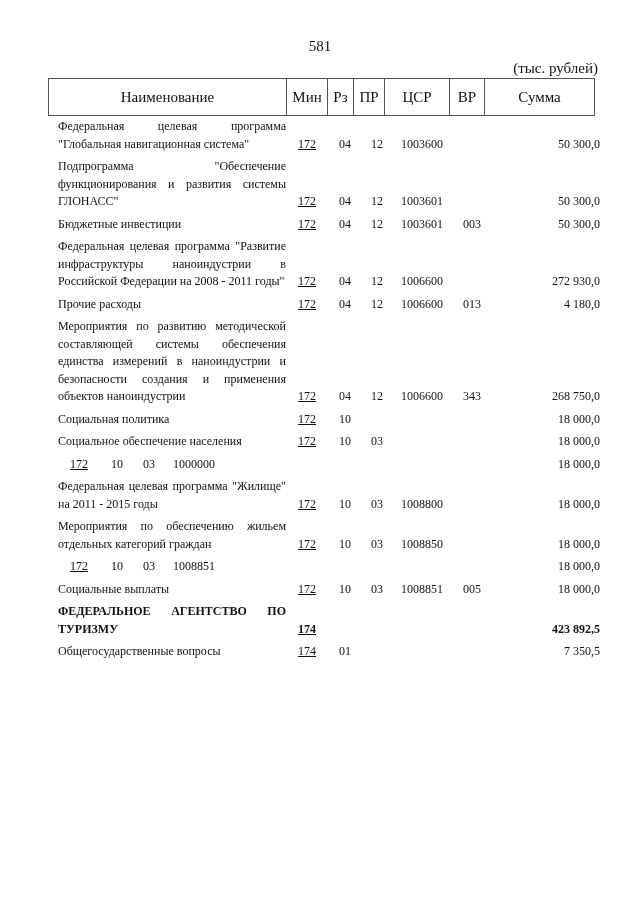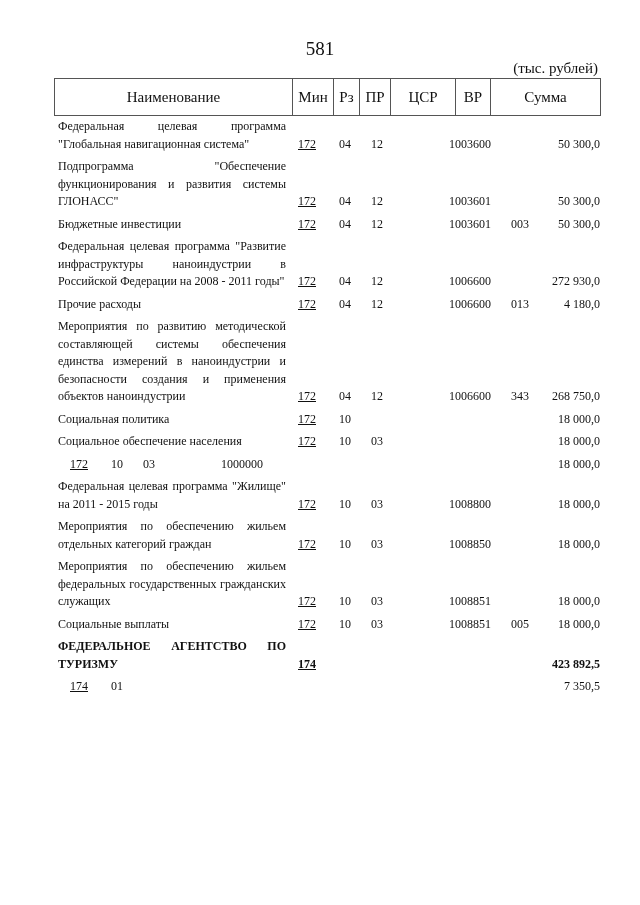--- a/index.html
+++ b/index.html
@@ -3,47 +3,47 @@
 <meta charset="utf-8">
 <style>
   html, body { margin: 0; padding: 0; background: #ffffff; }
   body {
     width: 640px; height: 905px; position: relative; overflow: hidden;
     font-family: "Liberation Serif", "DejaVu Serif", serif;
     color: #111;
   }
   .page-num {
     position: absolute; top: 38px; left: 0; width: 640px; text-align: center;
-    font-size: 19px;
+    font-size: 15px;
   }
   .units {
     position: absolute; top: 60px; right: 42px; font-size: 15px;
   }
   table.hdr {
-    position: absolute; top: 78px; left: 54px;
+    position: absolute; top: 78px; left: 48px;
     border-collapse: collapse; table-layout: fixed;
     width: 546px;
   }
   table.hdr td {
     border: 1px solid #555;
     height: 36px; text-align: center; font-size: 15px; padding: 0;
   }
   .rows { position: absolute; top: 118px; left: 58px; width: 542px; }
   .row {
     display: flex; align-items: flex-end; font-size: 12px; line-height: 17.5px;
     margin-bottom: 5px;
   }
   .name {
     width: 228px; text-align: justify; text-align-last: left;
   }
   .cell { white-space: nowrap; }
   .c-min { width: 36px; padding-left: 12px; text-decoration: underline; }
   .c-rz  { width: 24px; padding-left: 5px; }
   .c-pr  { width: 26px; padding-left: 8px; }
-  .c-csr { width: 62px; padding-left: 4px; margin-left: 48px; }
+  .c-csr { width: 62px; padding-left: 4px; }
   .c-vr  { width: 40px; padding-left: 0px; }
   .c-sum { flex: 1; text-align: right; }
   .bold { font-weight: bold; }
 </style>
 </head>
 <body>
 
 <div class="page-num">581</div>
 <div class="units">(тыс. рублей)</div>
 
@@ -163,21 +163,20 @@
     <div class="row">
       <div class="name">Мероприятия по обеспечению жильем отдельных категорий граждан</div>
       <div class="cell c-min">172</div>
       <div class="cell c-rz">10</div>
       <div class="cell c-pr">03</div>
       <div class="cell c-csr">1008850</div>
       <div class="cell c-vr"></div>
       <div class="cell c-sum">18 000,0</div>
     </div>
     <div class="row">
-      <div class="name">Мероприятия по обеспечению жильем федеральных государственных гражданских служащих</div>
       <div class="cell c-min">172</div>
       <div class="cell c-rz">10</div>
       <div class="cell c-pr">03</div>
       <div class="cell c-csr">1008851</div>
       <div class="cell c-vr"></div>
       <div class="cell c-sum">18 000,0</div>
     </div>
     <div class="row">
       <div class="name">Социальные выплаты</div>
       <div class="cell c-min">172</div>
@@ -190,20 +189,21 @@
     <div class="row bold">
       <div class="name">ФЕДЕРАЛЬНОЕ АГЕНТСТВО ПО ТУРИЗМУ</div>
       <div class="cell c-min">174</div>
       <div class="cell c-rz"></div>
       <div class="cell c-pr"></div>
       <div class="cell c-csr"></div>
       <div class="cell c-vr"></div>
       <div class="cell c-sum">423 892,5</div>
     </div>
     <div class="row">
+      <div class="name">Общегосударственные вопросы</div>
       <div class="cell c-min">174</div>
       <div class="cell c-rz">01</div>
       <div class="cell c-pr"></div>
       <div class="cell c-csr"></div>
       <div class="cell c-vr"></div>
       <div class="cell c-sum">7 350,5</div>
     </div>
   </div>
 
 </body></html>

